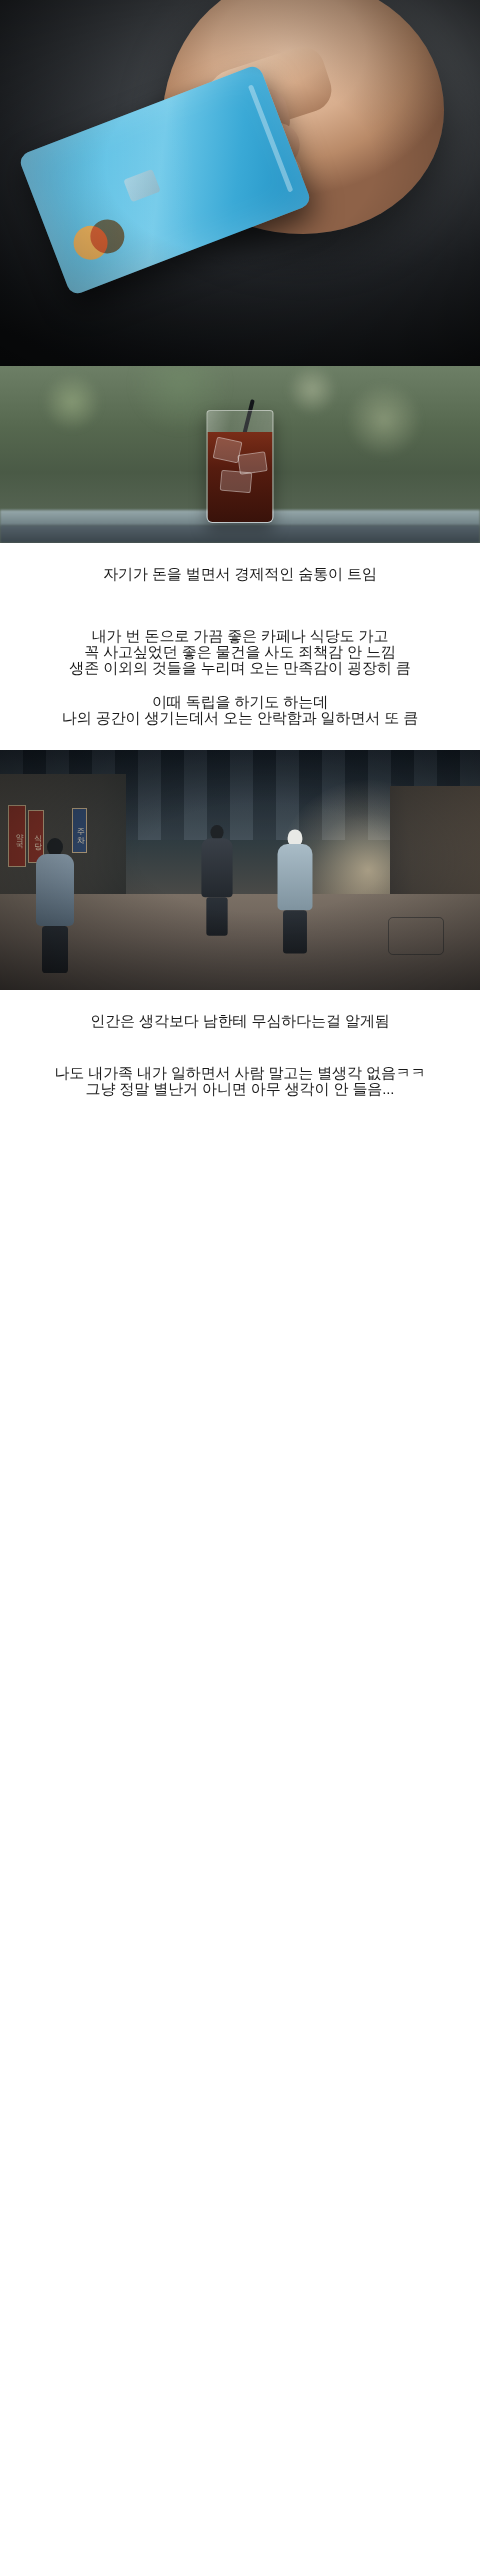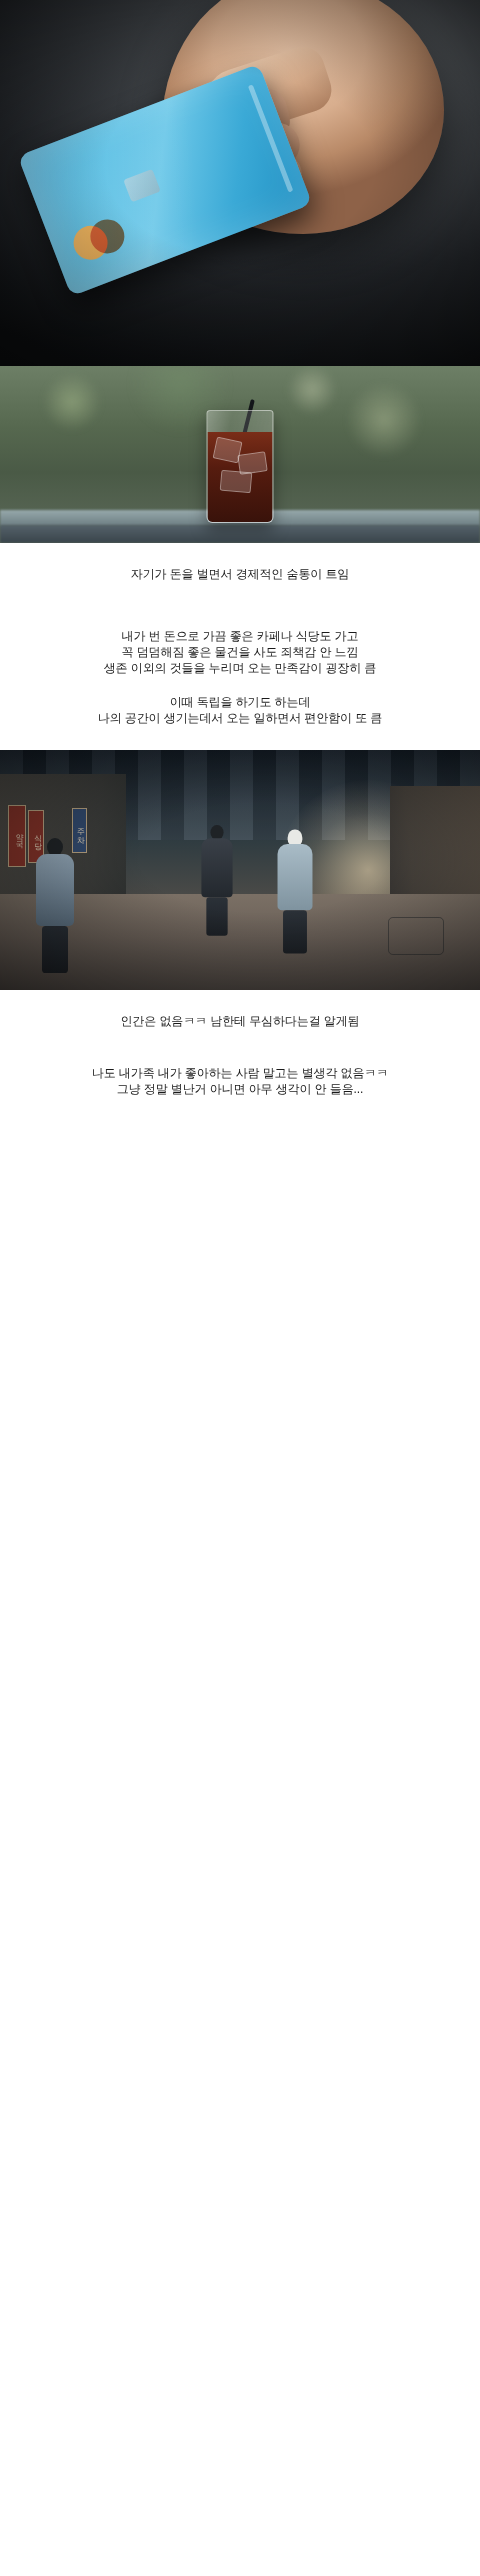--- a/index.html
+++ b/index.html
@@ -258,21 +258,21 @@
     position: absolute; inset: 0;
     background: radial-gradient(85% 75% at 55% 45%, rgba(0,0,0,0) 30%, rgba(0,0,0,.55) 100%);
   }
 
   
   .text-block {
     padding: 0 18px;
     text-align: center;
   }
   .para {
-    font-size: 12px;
+    font-size: 15px;
     line-height: 16px;
     color: #1a1a1a;
     white-space: pre-line;
     letter-spacing: -0.1px;
   }
   .gap-lg { height: 28px; }
   .gap-md { height: 18px; }
   .pad-top { height: 23px; }
   .pad-bot { height: 24px; }
 </style>
@@ -310,25 +310,25 @@
       <div class="ice i3"></div>
     </div>
   </div>
 
   <div class="pad-top"></div>
   <div class="text-block">
     <div class="para">자기가 돈을 벌면서 경제적인 숨통이 트임</div>
     <div class="gap-lg"></div>
     <div class="gap-md"></div>
     <div class="para">내가 번 돈으로 가끔 좋은 카페나 식당도 가고
-꼭 덤덤해짐 좋은 물건을 사도 죄책감 안 느낌
+꼭 사고싶었던 좋은 물건을 사도 죄책감 안 느낌
 생존 이외의 것들을 누리며 오는 만족감이 굉장히 큼</div>
     <div class="gap-md"></div>
     <div class="para">이때 독립을 하기도 하는데
-나의 공간이 생기는데서 오는 일하면서 편안함이 또 큼</div>
+나의 공간이 생기는데서 오는 안락함과 일하면서 또 큼</div>
   </div>
   <div class="pad-bot"></div>
 
   <div class="photo photo-street">
     <div class="ceiling"></div>
     <div class="glow"></div>
     <div class="wall-l"></div>
     <div class="wall-r"></div>
     <div class="floor"></div>
     <div class="sign s1">약국</div>
@@ -348,22 +348,22 @@
       <div class="head"></div>
         <div class="body"></div>
         <div class="legs"></div>
     </div>
     <div class="bike"></div>
     <div class="vignette"></div>
   </div>
 
   <div class="pad-top"></div>
   <div class="text-block">
-    <div class="para">인간은 없음ㅋㅋ 남한테 무심하다는걸 알게됨</div>
+    <div class="para">인간은 생각보다 남한테 무심하다는걸 알게됨</div>
     <div class="gap-md"></div>
     <div class="gap-md"></div>
-    <div class="para">나도 내가족 내가 좋아하는 사람 말고는 별생각 없음ㅋㅋ
+    <div class="para">나도 내가족 내가 일하면서 사람 말고는 별생각 없음ㅋㅋ
 그냥 정말 별난거 아니면 아무 생각이 안 들음...</div>
   </div>
   <div class="pad-bot"></div>
 
 </div>
 
 
 </body></html>

